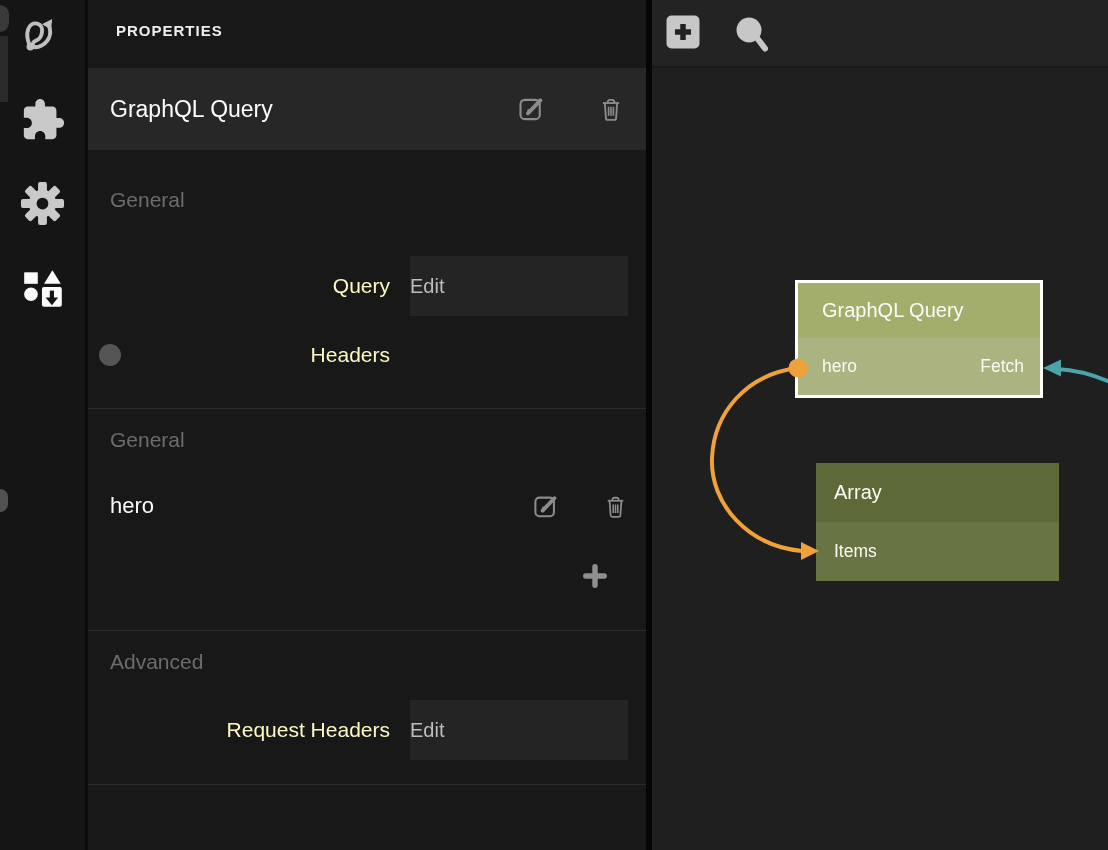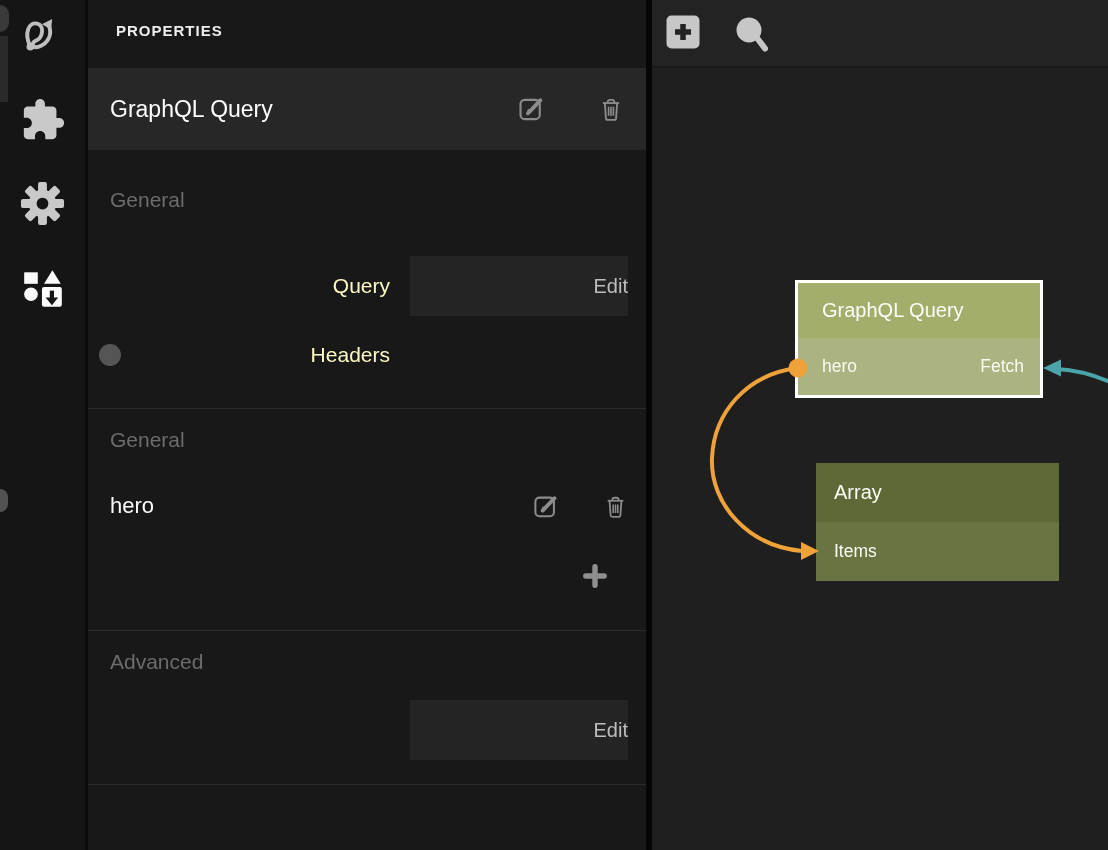--- a/index.html
+++ b/index.html
@@ -18,21 +18,21 @@
   .edge-blob.mid{top:489px;width:8px;height:23px;border-radius:0 12px 12px 0;background:#525252;}
   
   .panel{position:absolute;left:88px;top:0;width:558px;height:850px;background:#181818;}
   .panel-title{position:absolute;left:22px;top:22px;font-size:15px;font-weight:700;letter-spacing:1px;color:#ededed;margin-left:6px;}
   .node-title-row{position:absolute;left:0;top:68px;width:558px;height:82px;background:#272727;}
   .node-title-row .title{position:absolute;left:22px;top:50%;transform:translateY(-50%);font-size:23px;color:#fdfdfd;}
   .irow-icon{position:absolute;width:30px;height:30px;display:flex;align-items:center;justify-content:center;}
   .section-label{position:absolute;left:22px;font-size:21px;color:#6c6c6c;}
   .prop-label{position:absolute;width:280px;left:22px;text-align:right;font-size:21px;color:#fef9c3;}
   .btn{position:absolute;left:322px;width:218px;height:60px;background:#242424;border:none;
-       color:#bdbdbd;font-size:20px;font-family:inherit;text-align:right;line-height:60px;padding:0;}
+       color:#bdbdbd;font-size:20px;font-family:inherit;text-align:left;line-height:60px;padding:0;}
   .input-box{position:absolute;left:322px;width:218px;height:58px;background:#242424;color:#d6d6d6;
        font-size:20px;line-height:58px;padding-left:20px;box-sizing:border-box;white-space:nowrap;overflow:hidden;}
   .port-dot{position:absolute;left:11px;top:344px;width:22px;height:22px;border-radius:50%;background:#555;}
   .hdivider{position:absolute;left:0;width:558px;height:1px;background:#2c2c2c;}
   .result-name{position:absolute;left:22px;font-size:22px;color:#fafafa;}
   
   .vdivider{position:absolute;left:646px;top:0;width:6px;height:850px;background:#060606;}
   
   .canvas{position:absolute;left:652px;top:0;width:456px;height:850px;background:#1f1f1f;}
   .canvas-toolbar{position:absolute;left:0;top:0;width:456px;height:68px;background:#232323;border-bottom:2px solid #191919;box-sizing:border-box;}
@@ -172,20 +172,21 @@
         <svg width="26" height="26" viewBox="0 0 24 24">
           <path d="M12 3.5 V20.5 M3.5 12 H20.5" stroke="#8f8f8f" stroke-width="5" stroke-linecap="round"></path>
         </svg>
       </span>
     </span>
 
     <div class="hdivider" style="top:630px"></div>
 
     <div class="section-label" style="top:650px">Advanced</div>
 
+    <span class="prop-label" style="top:718px">Request Headers</span>
     <button class="btn" style="top:700px">Edit</button>
 
     <div class="hdivider" style="top:784px"></div>
   </section>
 
   <div class="vdivider"></div>
 
   <section class="canvas">
     <div class="canvas-toolbar">
       <span class="tool-btn" style="left:14px">

